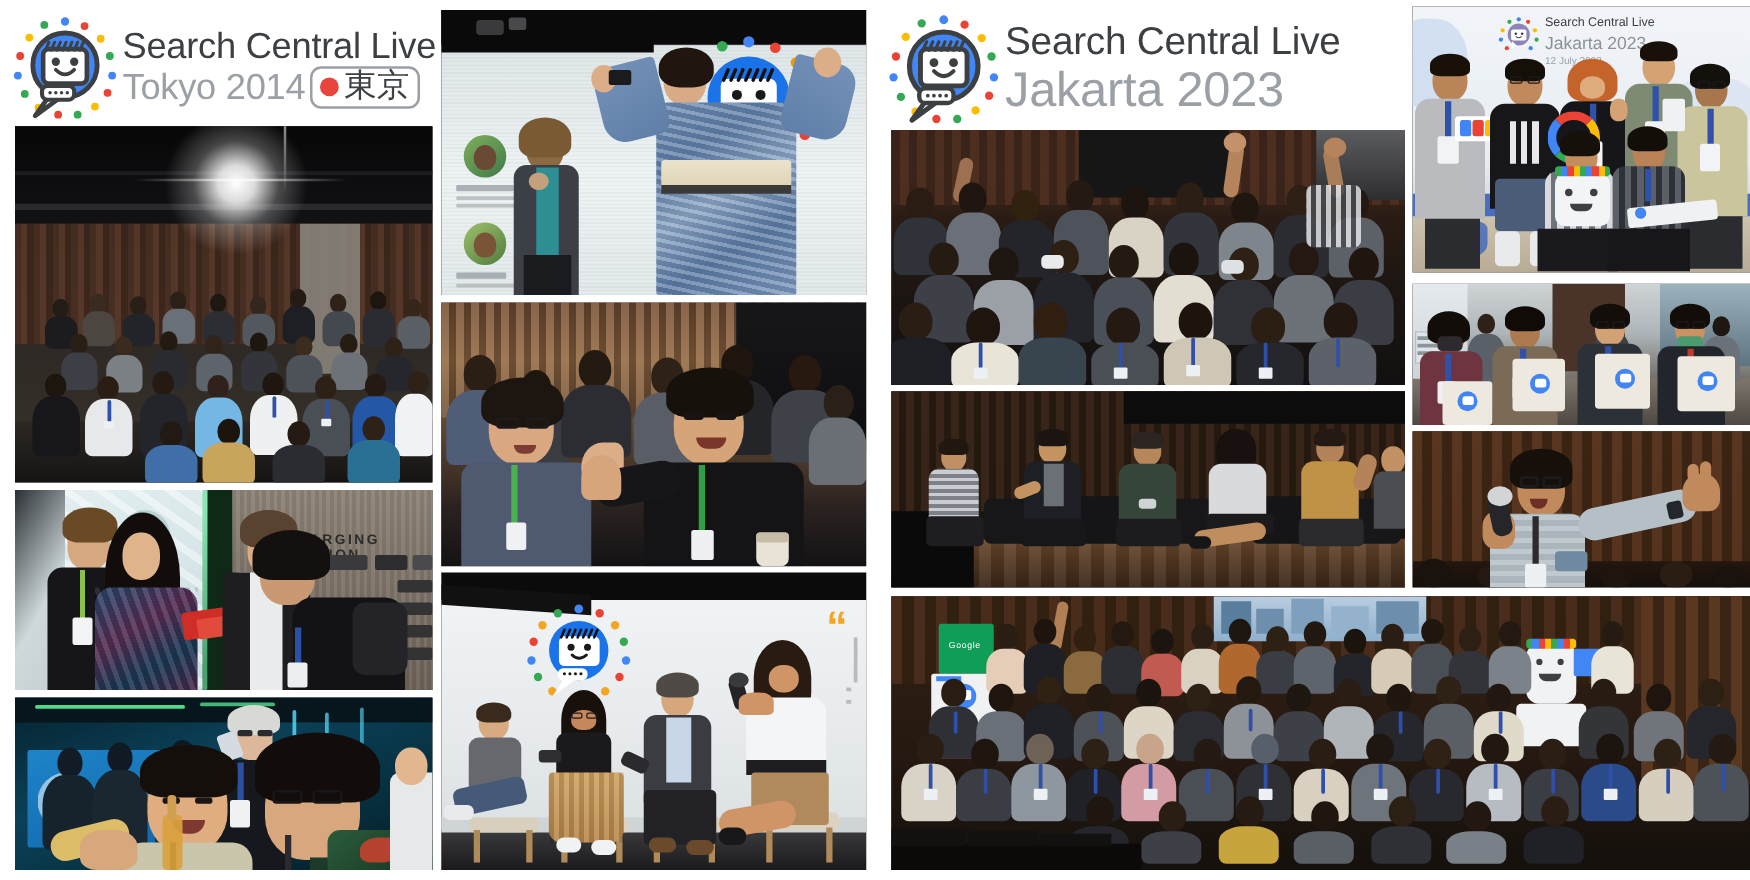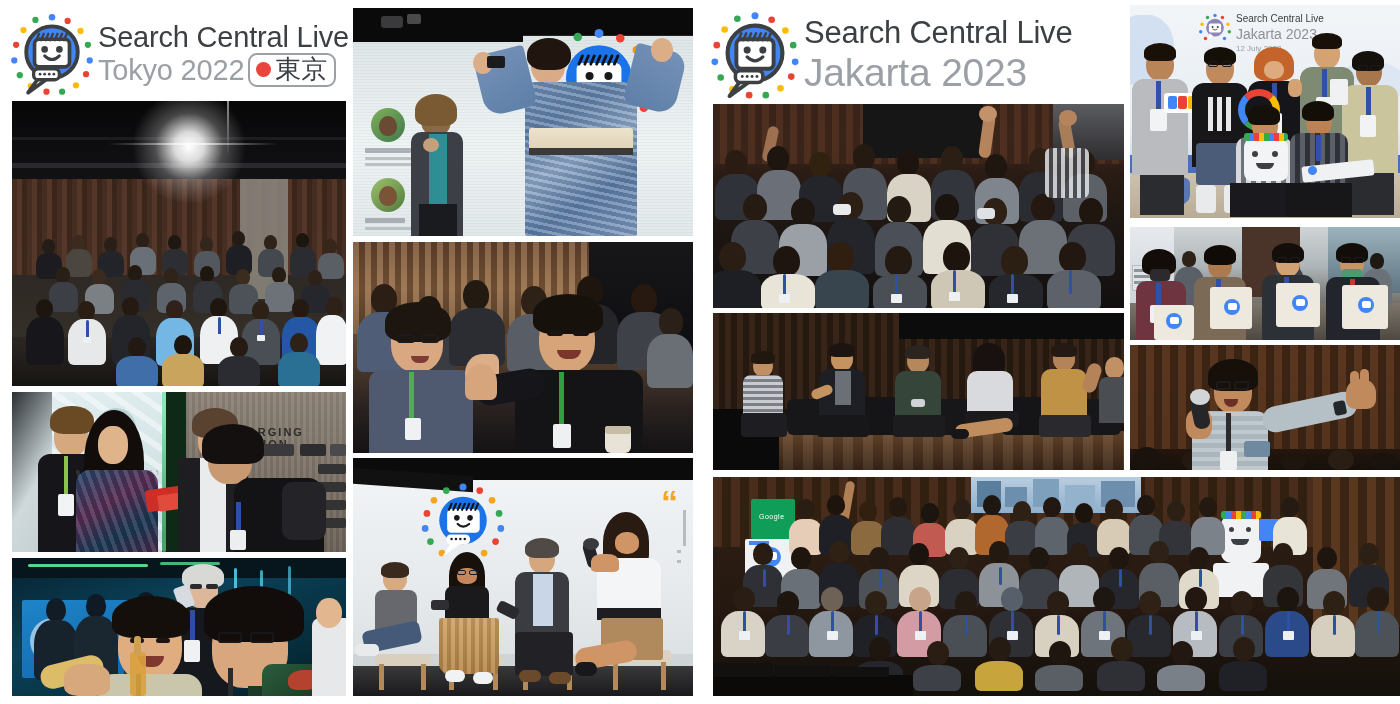--- a/index.html
+++ b/index.html
@@ -188,21 +188,21 @@
         <rect x="31" y="34" width="38" height="30" rx="5" fill="#ffffff" stroke="#3c4043" stroke-width="4"></rect>
         <path d="M33 35 l3 -7 M38 35 l3 -7 M43 35 l3 -7 M48 35 l3 -7 M53 35 l3 -7 M58 35 l3 -7 M63 35 l3 -7" stroke="#3c4043" stroke-width="2.6" stroke-linecap="round"></path>
         <circle cx="42" cy="45" r="3.6" fill="#3c4043"></circle>
         <circle cx="58" cy="45" r="3.6" fill="#3c4043"></circle>
         <path d="M42 52 q8 8 16 0" stroke="#3c4043" stroke-width="3.2" fill="none" stroke-linecap="round"></path>
       </svg>
     </span>
     <div class="header-text">
       <div class="title-line1">Search Central Live</div>
       <div class="title-line2-row">
-        <span class="title-line2">Tokyo 2022</span>
+        <span class="title-line2">Tokyo 2014</span>
         <span class="jp-badge">
           <span class="jp-dot"></span>
           <span class="jp-chars">東京</span>
         </span>
       </div>
     </div>
   </div>
 
   <div class="event-header" id="jakarta-header">
     <span class="mascot">

